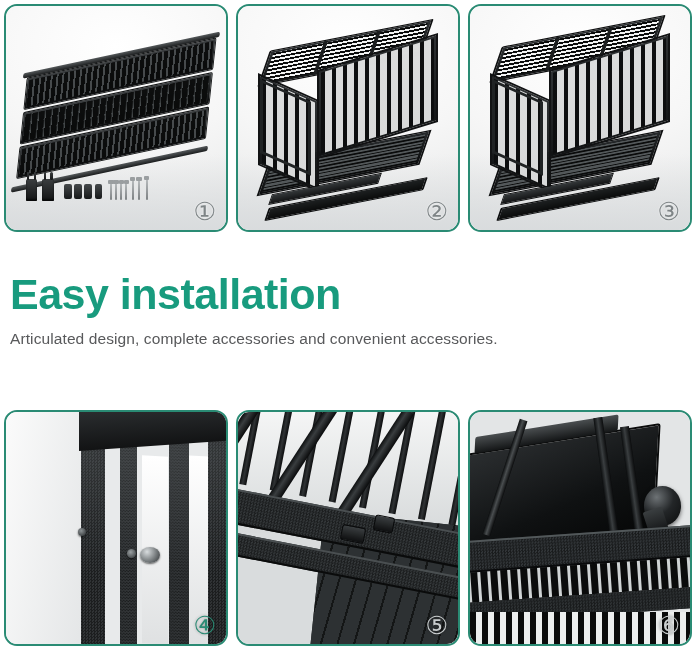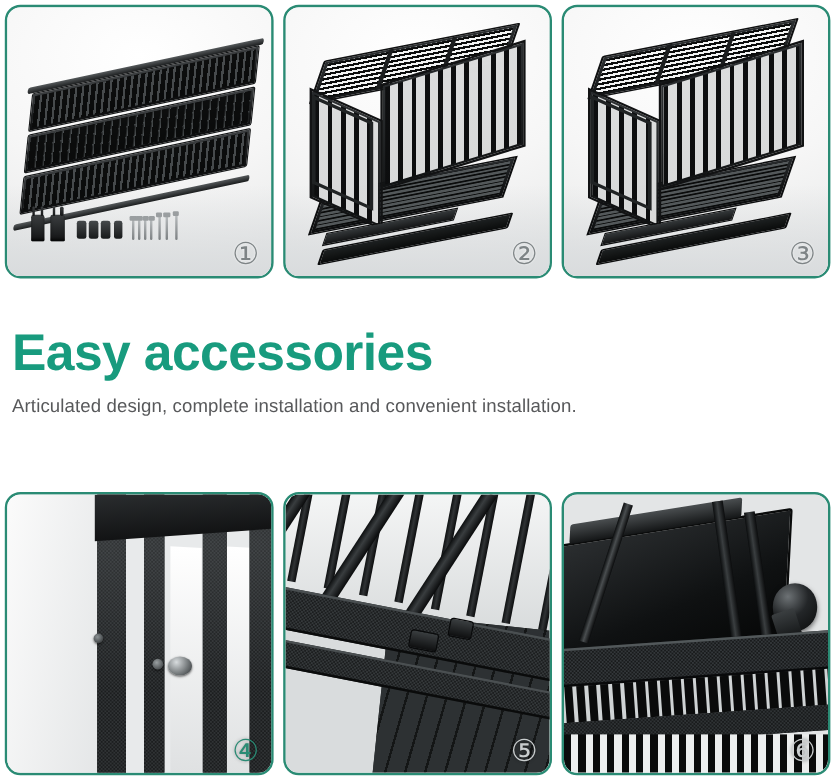--- a/index.html
+++ b/index.html
@@ -565,22 +565,22 @@
             <div class="tray-lip"></div>
             <div class="plinth"></div>
           </div>
         </div>
       </div>
       <div class="badge">③</div>
     </div>
   </div>
 
   <div class="headline-block">
-    <div class="headline">Easy accessories</div>
-    <div class="subhead">Articulated design, complete installation and convenient installation.</div>
+    <div class="headline">Easy installation</div>
+    <div class="subhead">Articulated design, complete accessories and convenient accessories.</div>
   </div>
 
   <div class="panel-row row-bottom">
 
     <div class="panel">
       <div class="panel-inner">
         <div class="p4">
           <div class="p4-wall"></div>
           <div class="p4-gap g1"></div>
           <div class="p4-gap g2"></div>

